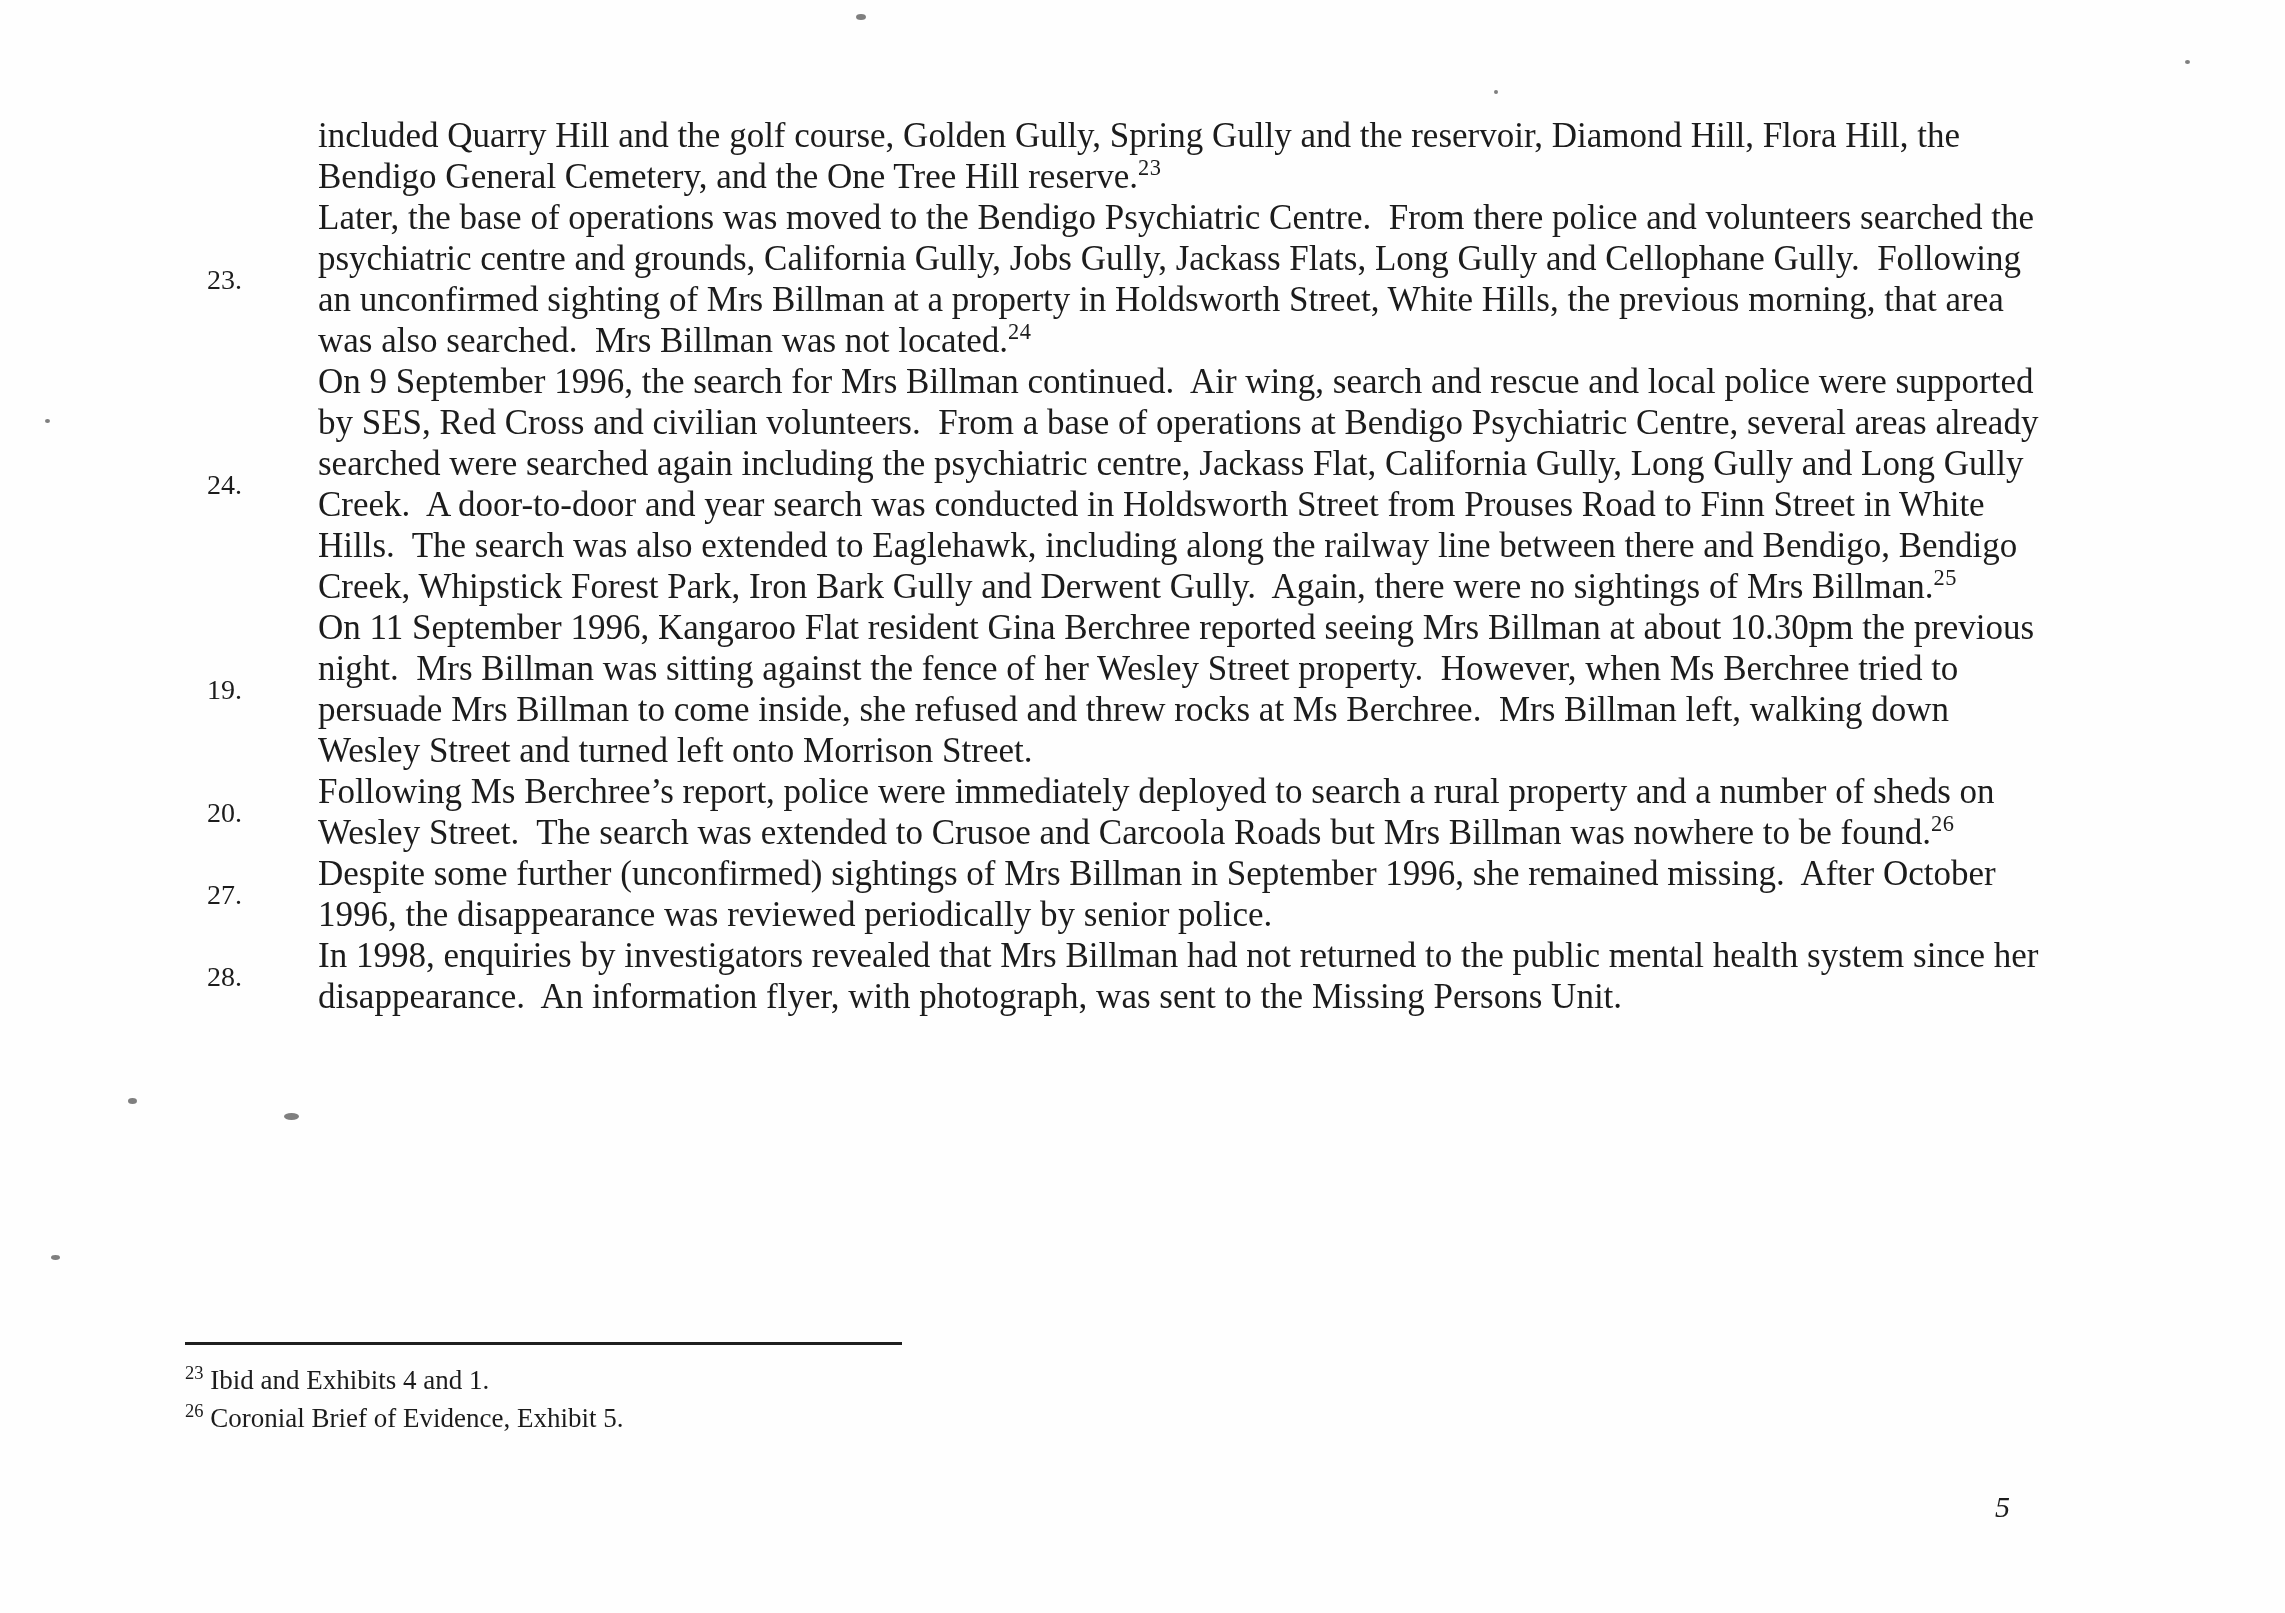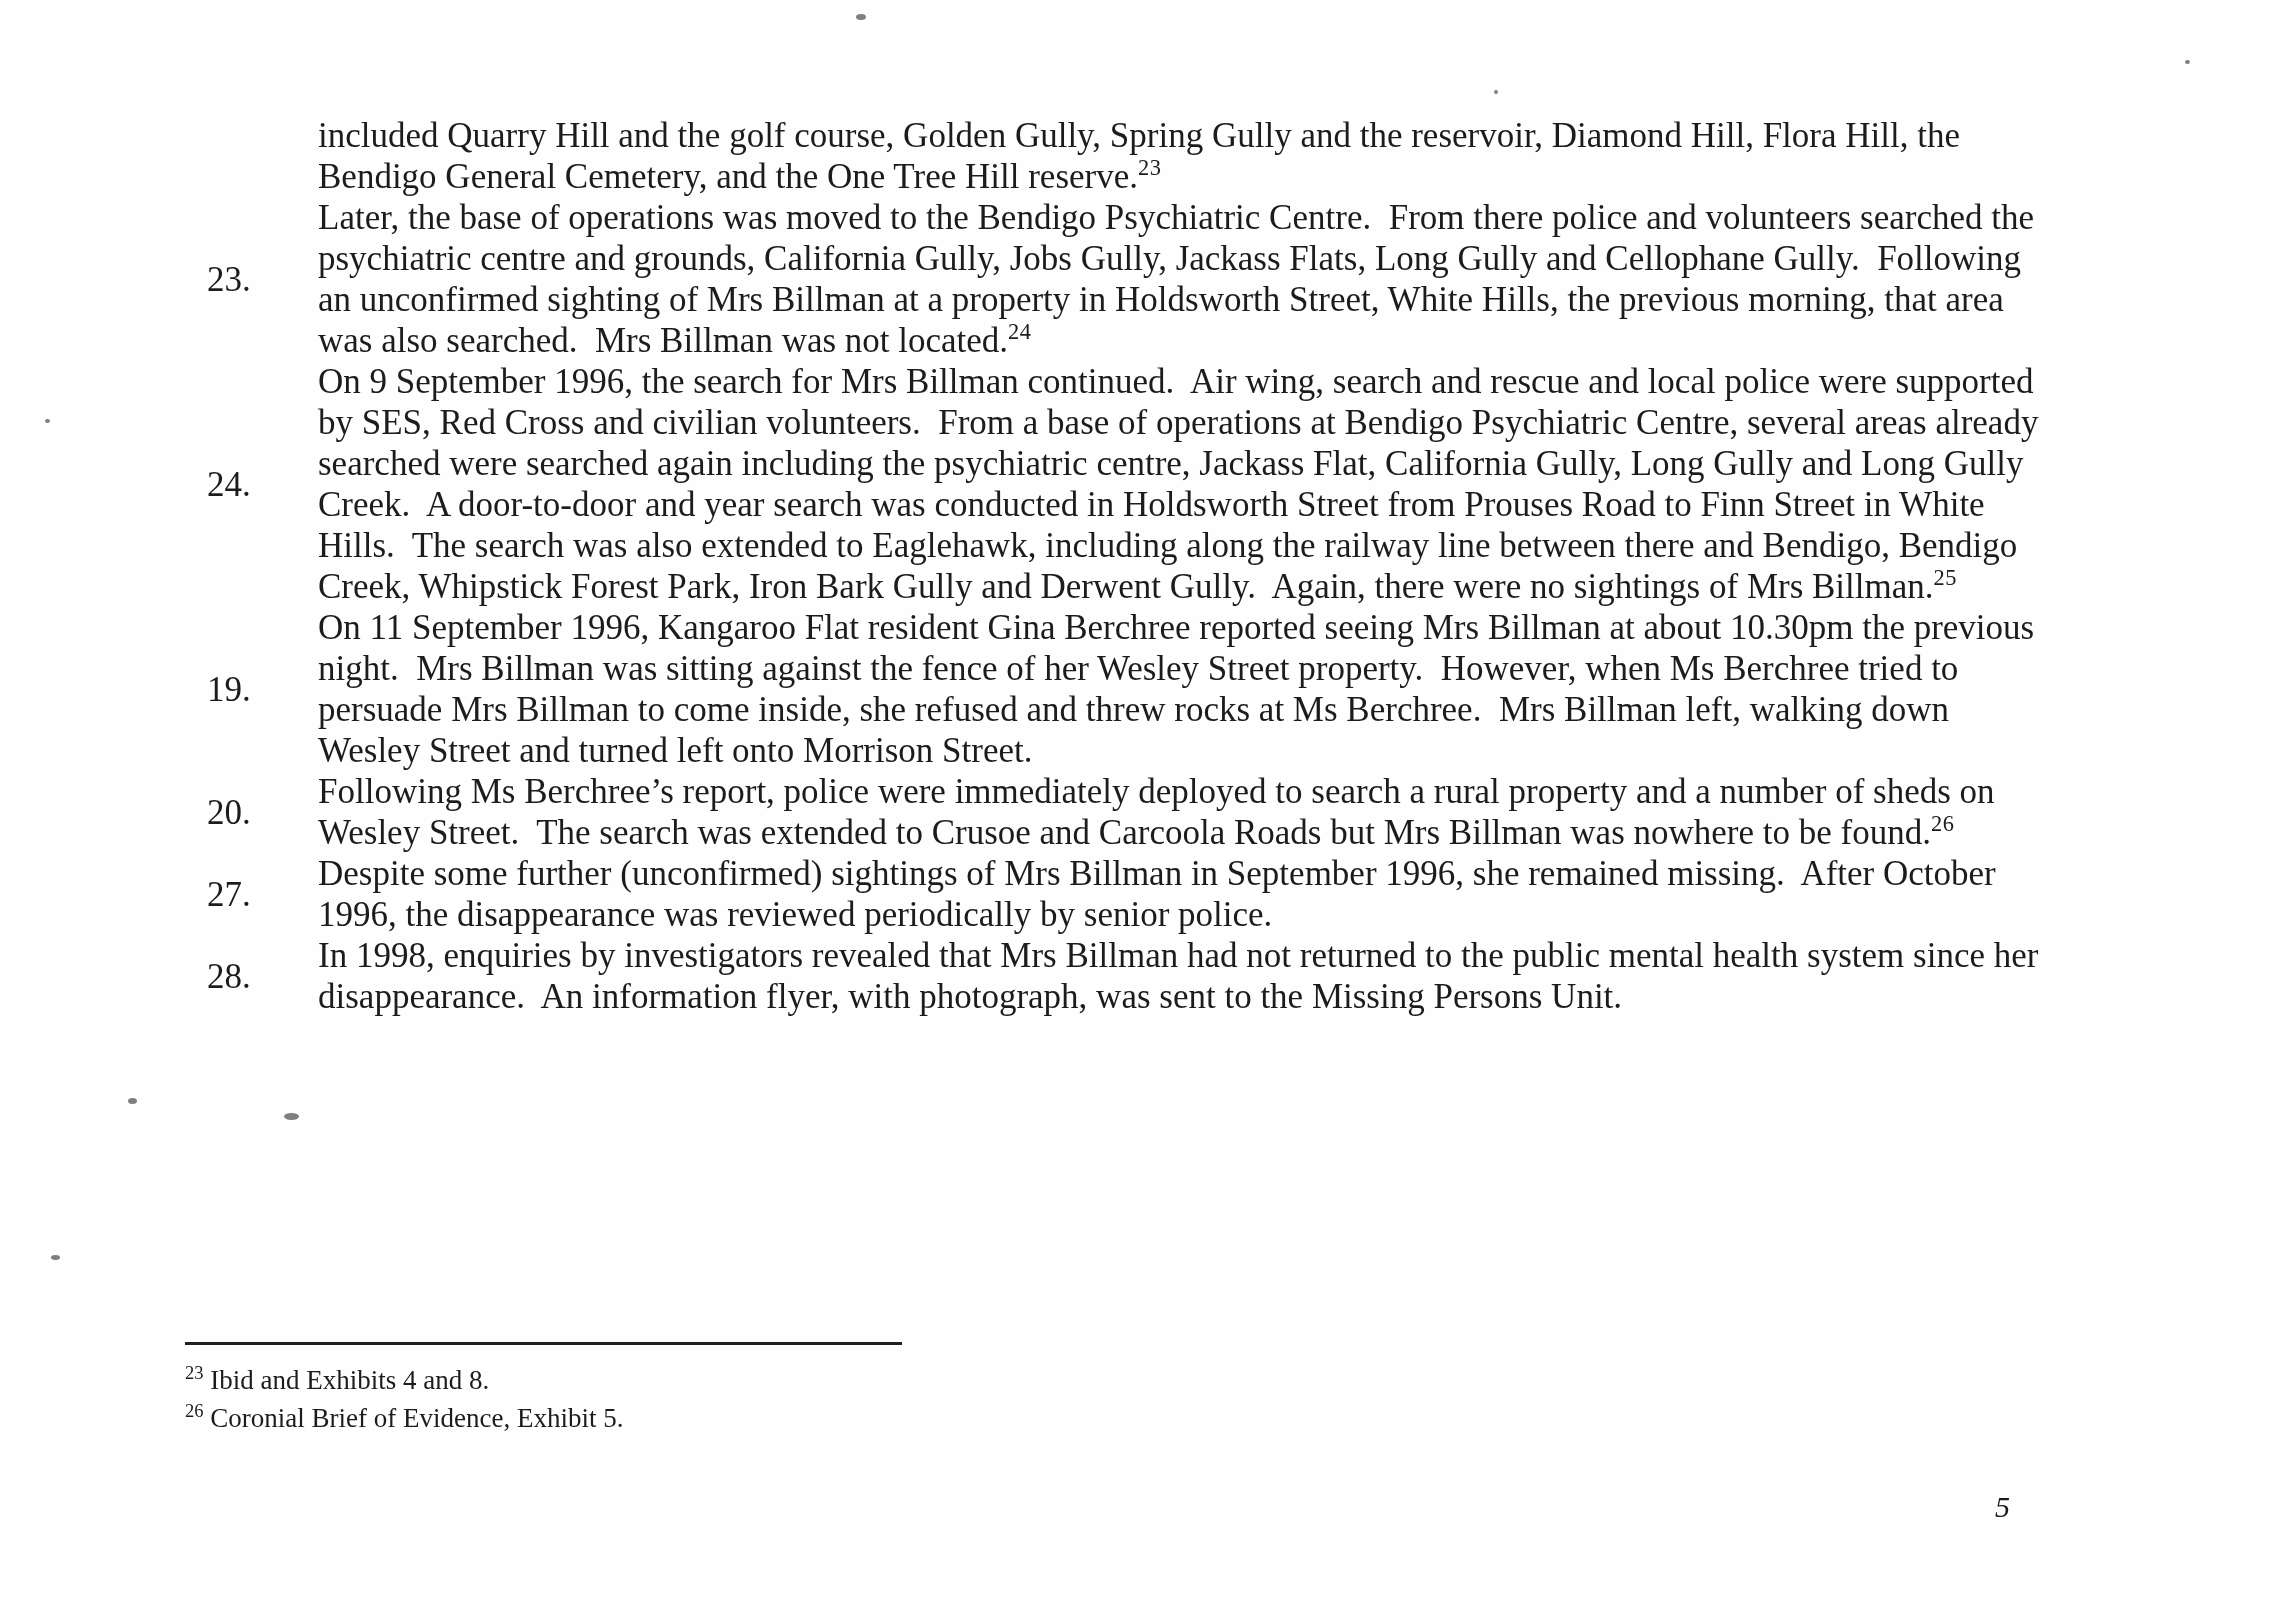--- a/index.html
+++ b/index.html
@@ -14,21 +14,21 @@
   }
   .content {
     position: absolute;
     left: 207px;
     top: 115px;
     width: 1863px;
   }
   .para { display: flex; align-items: center; }
   .para-num {
     flex: 0 0 111px;
-    font-size: 35px;
+    font-size: 28px;
     line-height: 41px;
   }
   .para-text {
     width: 1726px;
     font-size: 35px;
     line-height: 41px;
     white-space: pre-wrap;
     text-align: left;
   }
   sup.fn-ref {
@@ -113,21 +113,21 @@
 
     <div class="para">
       <div class="para-num">28.</div>
       <div class="para-text"><span>In 1998, enquiries by investigators revealed that Mrs Billman had not returned to the public mental health system since her disappearance.  An information flyer, with photograph, was sent to the Missing Persons Unit.</span><sup class="fn-ref"></sup></div>
     </div>
 
   </div>
 
   <div class="footnotes">
     <div class="fn-rule"></div>
-    <div class="footnote"><sup class="fn-marker">23</sup><span>Ibid and Exhibits 4 and 8.</span></div>
+    <div class="footnote"><sup class="fn-marker">23</sup><span>Ibid and Exhibits 4 and 1.</span></div>
     <div class="footnote"><sup class="fn-marker">26</sup><span>Coronial Brief of Evidence, Exhibit 5.</span></div>
   </div>
 
   <div class="page-number">5</div>
 
   <div class="speck" style="left:856px; top:13.7px; width:9.8px; height:5.9px;"></div>
   <div class="speck" style="left:128px; top:1098px; width:8.8px; height:5.9px;"></div>
   <div class="speck" style="left:284px; top:1113px; width:14.6px; height:6.8px;"></div>
   <div class="speck" style="left:51px; top:1255px; width:8.8px; height:4.9px;"></div>
   <div class="speck" style="left:1494px; top:90px; width:3.9px; height:3.9px;"></div>

